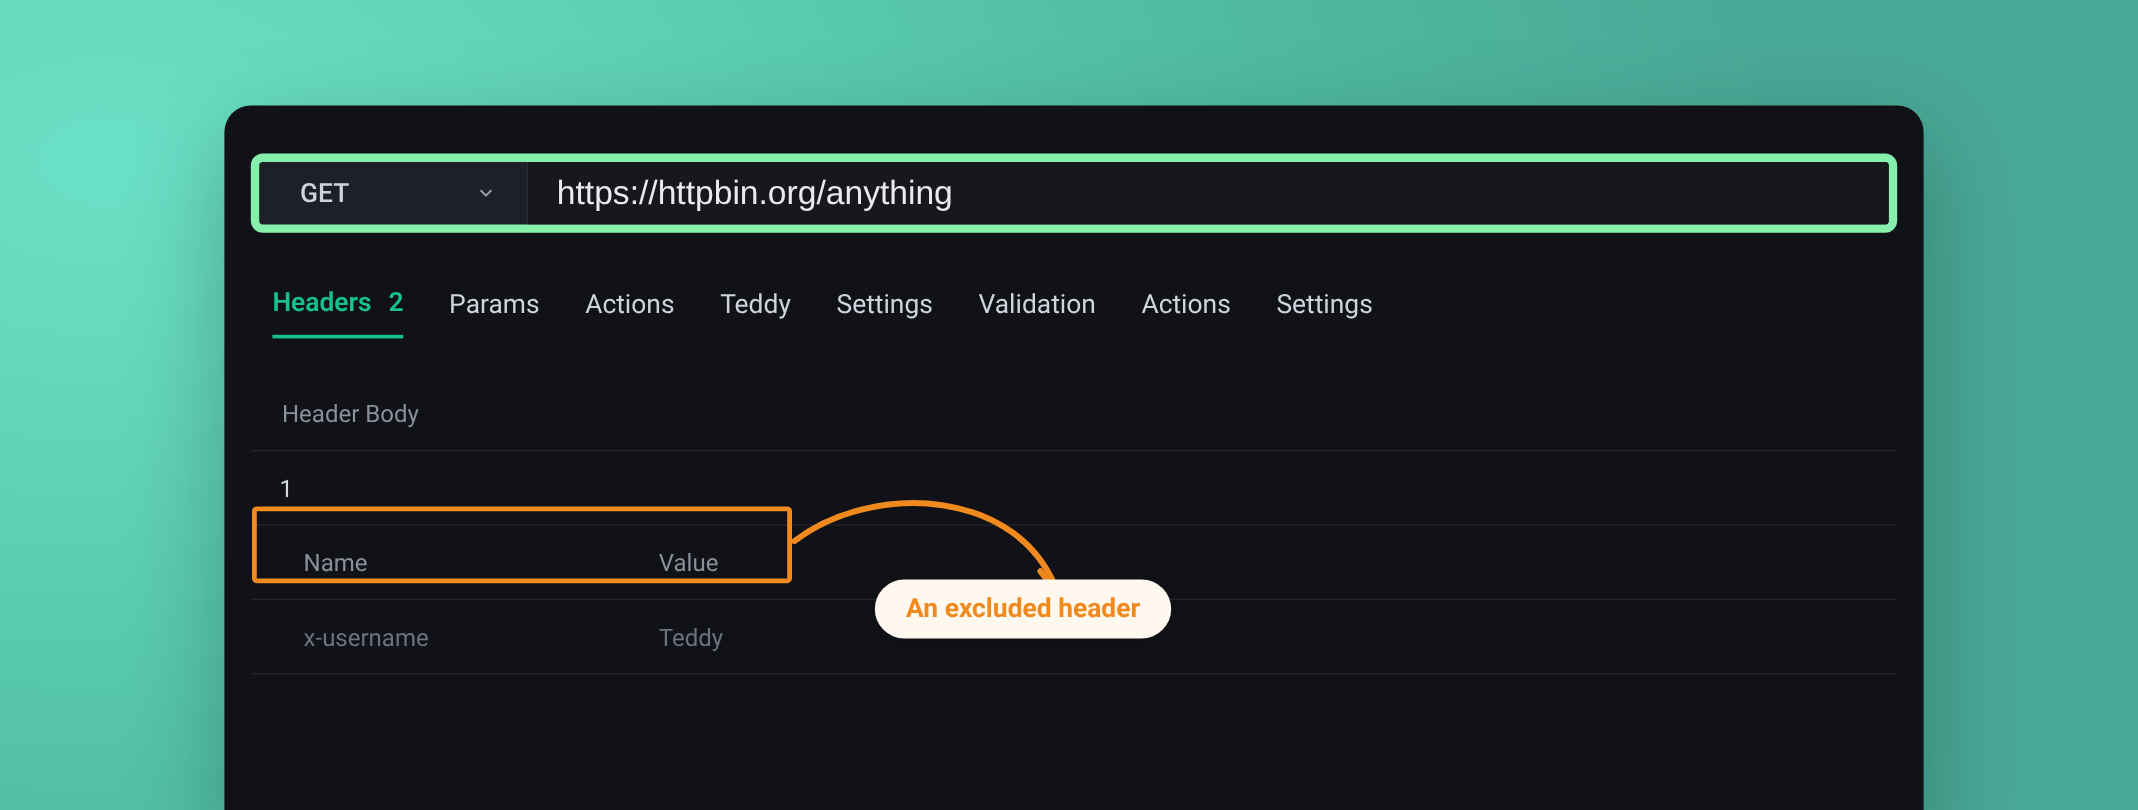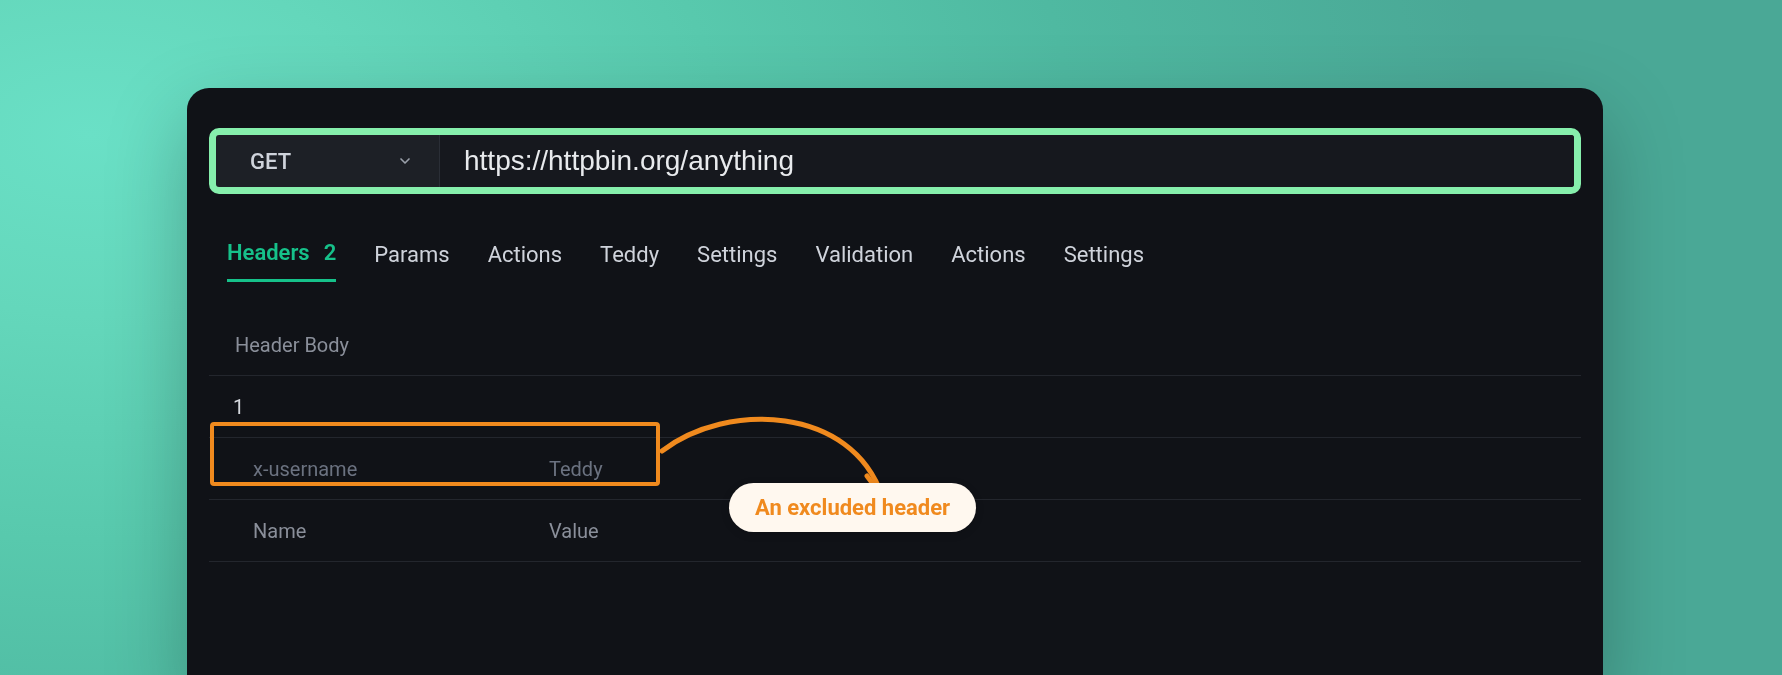--- a/index.html
+++ b/index.html
@@ -193,27 +193,27 @@
       </div>
   </div>
 
   <div class="headers-table">
     <div class="thead">
       <div class="hname">Header Body</div>
     </div>
     <div class="trow">
       <div class="hvalue">1</div>
     </div>
+    <div class="trow placeholder">
+      <div class="hname">Name</div>
+      <div class="hvalue">Value</div>
+    </div>
     <div class="trow muted">
       <div class="hname">x-username</div>
       <div class="hvalue">Teddy</div>
-    </div>
-    <div class="trow placeholder">
-      <div class="hname">Name</div>
-      <div class="hvalue">Value</div>
     </div>
   </div>
 
   <div class="anno-box" style="left:23px; top:334px; width:450px; height:64px;"></div>
 
   <svg class="anno-arrow" style="left:470px; top:318px; width:260px; height:110px;" viewBox="0 0 260 110">
     <path d="M 5 45 C 70 -5, 195 0, 225 90" stroke="#f08a1e" stroke-width="5" fill="none" stroke-linecap="round"></path>
     <path d="M 225 90 L 210 70 M 225 90 L 202 88" stroke="#f08a1e" stroke-width="5" fill="none" stroke-linecap="round"></path>
   </svg>
 

